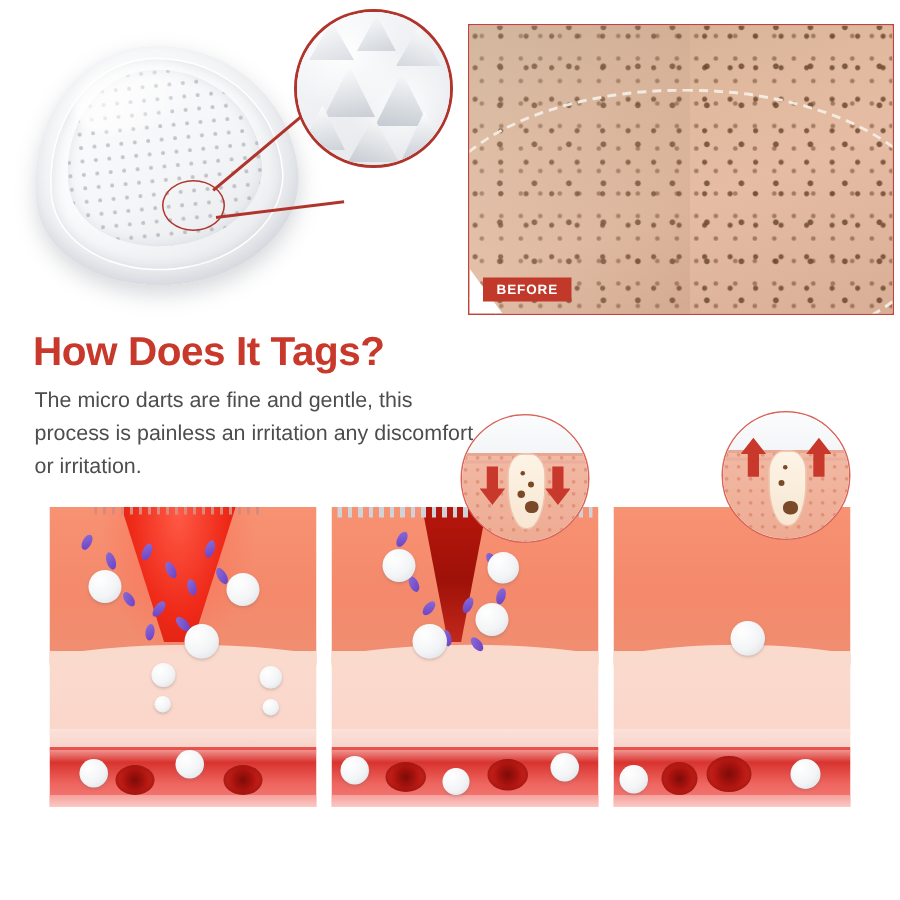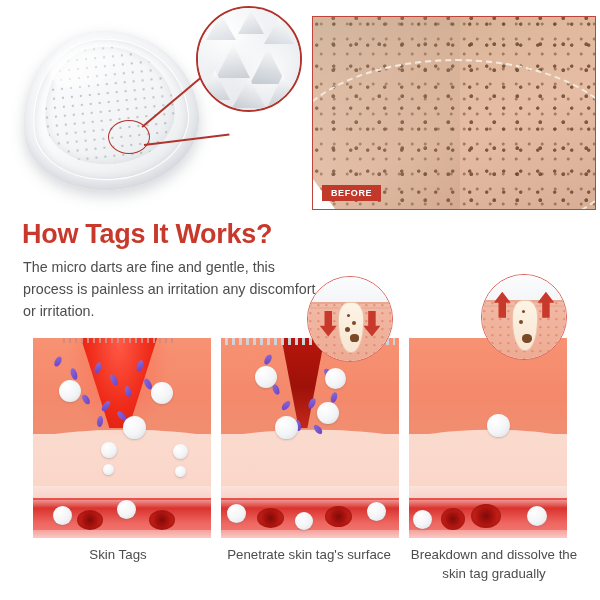--- a/index.html
+++ b/index.html
@@ -187,21 +187,21 @@
     <div class="photo">
       <div class="skin-before"></div>
       <div class="dash-oval"></div>
       <div class="corner-w"></div>
       <div class="ba-badge">BEFORE</div>
     </div>
 
 
   </div>
 
-  <div class="headline">How Tags It Works?</div>
+  <div class="headline">How Does It Tags?</div>
   <div class="lede">The micro darts are fine and gentle, this process is painless an irritation any discomfort or irritation.</div>
 
   <div class="panels">
 
     <div class="panel p1">
       <div class="skinbox">
         <div class="epidermis"></div>
         <div class="dermis"></div>
         <div class="dermis-wave"></div>
         <div class="dermis-wave2"></div>
@@ -318,19 +318,14 @@
         <div class="plug" style="left:48%;top:42%;width:3px;height:3px;"></div>
         <div class="plug" style="left:44%;top:54%;width:4px;height:4px;"></div>
         <div class="plug" style="left:48%;top:70%;width:10px;height:9px;border-radius:45%;"></div>
         <div class="arr-up" style="left:14%;top:20%;"></div>
         <div class="arr-up" style="left:66%;top:20%;"></div>
       </div>
     </div>
 
   </div>
 
-  <div class="caps">
-    <div class="cap c1">Skin Tags</div>
-    <div class="cap c2">Penetrate skin tag's surface</div>
-    <div class="cap c3">Breakdown and dissolve the skin tag gradually</div>
-  </div>
 
 </div>
 
 </body></html>

